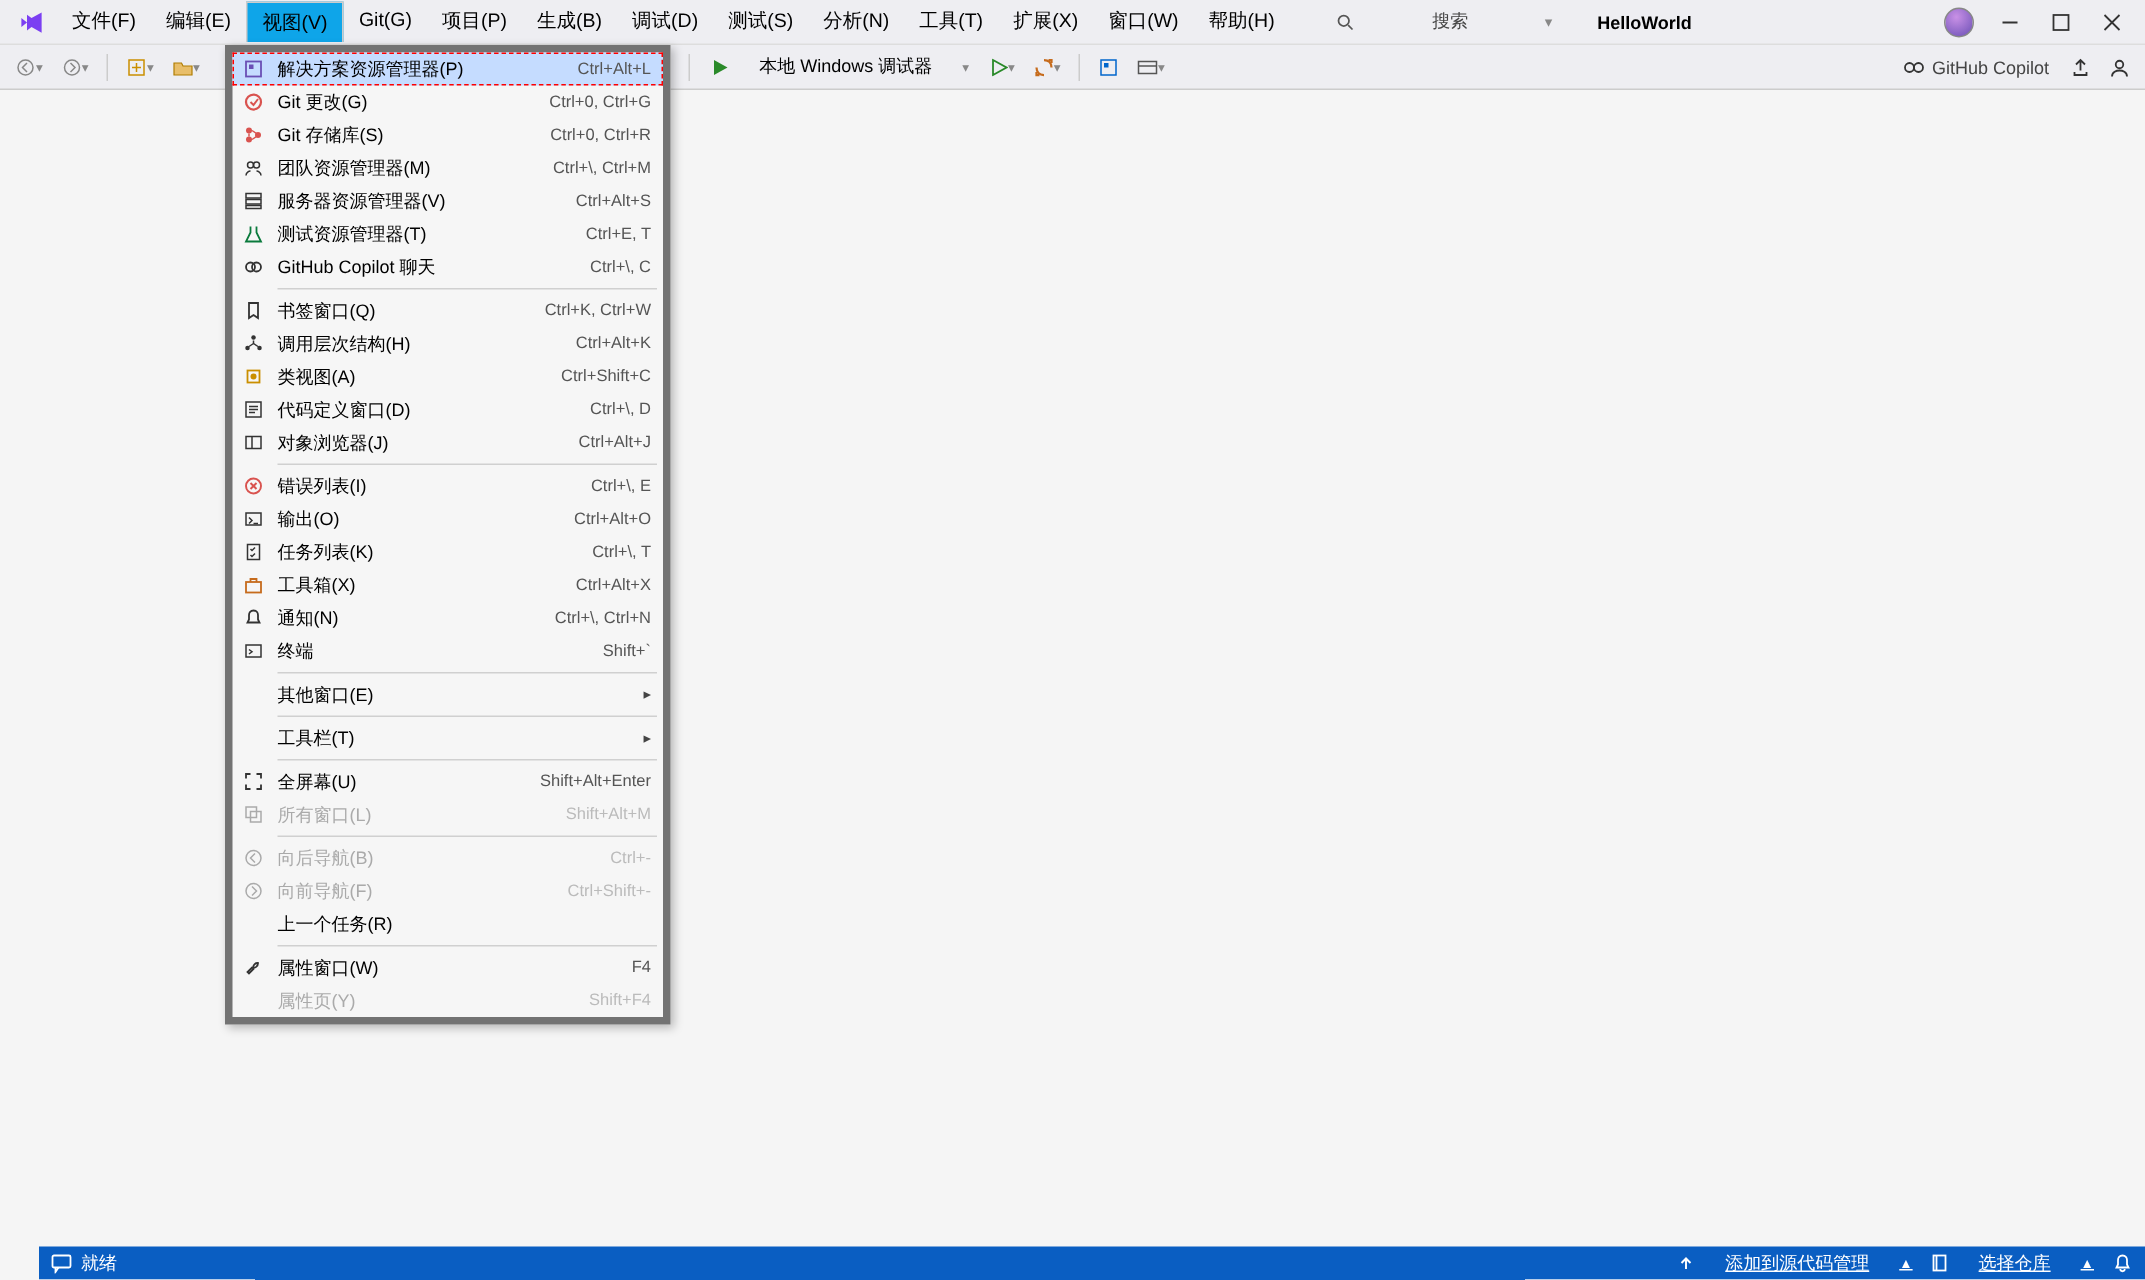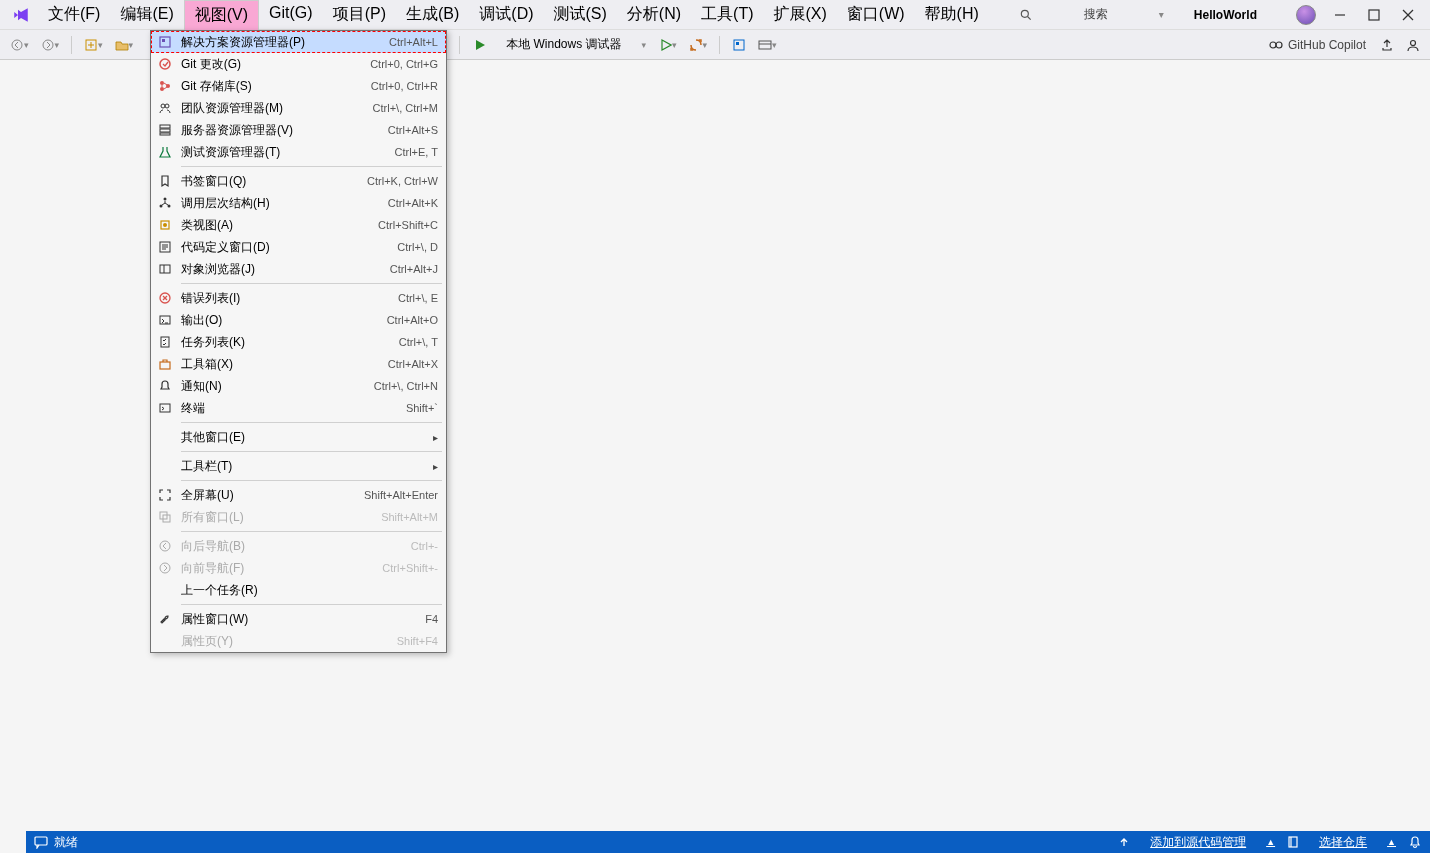--- a/index.html
+++ b/index.html
@@ -1,35 +1,35 @@
 <!DOCTYPE html>
 <html><head>
 <meta charset="utf-8">
 <style>
 * { margin: 0; padding: 0; box-sizing: border-box; font-family: "Microsoft YaHei", "Segoe UI", sans-serif; }
 body { width: 1430px; height: 853px; background: #f5f5f5; overflow: hidden; position: relative; }
 
 .menubar { height: 30px; background: #eeeef2; display: flex; align-items: center; padding: 0 4px; border-bottom: 1px solid #ddd; }
 .vs-logo { width: 18px; height: 18px; margin: 0 8px; }
-.menu-item { padding: 4px 10px; font-size: 16px; color: #000; cursor: pointer; }
-.menu-item.active { background: #f9a8d4; border: 1px solid #ccc; border-bottom: none; }
+.menu-item { padding: 4px 10px; font-size: 13px; color: #000; cursor: pointer; }
+.menu-item.active { background: #0ea5e9; border: 1px solid #ccc; border-bottom: none; }
 .search-box { margin-left: 30px; display: flex; align-items: center; font-size: 12px; color: #444; gap: 47px; }
 .search-box svg { margin-right: 4px; }
 .project-label { margin-left: 30px; font-size: 12px; font-weight: bold; color: #000; }
 .title-right { margin-left: auto; display: flex; align-items: center; gap: 14px; padding-right: 8px; }
 .avatar { width: 20px; height: 20px; border-radius: 50%; background: radial-gradient(circle at 40% 30%, #c991e6, #6a4fb5); border: 1px solid #888; }
 .win-btn { width: 20px; height: 20px; display: flex; align-items: center; justify-content: center; cursor: pointer; }
 
 .toolbar { height: 30px; background: #eeeef2; display: flex; align-items: center; padding: 0 6px; gap: 4px; border-bottom: 1px solid #ccc; }
 .tb-btn { padding: 2px 4px; display: flex; align-items: center; font-size: 12px; color: #333; cursor: pointer; }
 .tb-sep { width: 1px; height: 18px; background: #ccc; margin: 0 4px; }
 .debug-target { display: flex; align-items: center; gap: 20px; font-size: 12px; padding: 2px 6px; }
 .copilot-btn { margin-left: auto; display: flex; align-items: center; gap: 4px; font-size: 12px; color: #444; padding: 2px 6px; }
 
-.dropdown { position: absolute; top: 30px; left: 150px; width: 297px; background: #f6f6f6; border: 1px solid #737373; box-shadow: 2px 2px 6px rgba(0,0,0,0.25); z-index: 100; }
+.dropdown { position: absolute; top: 30px; left: 150px; width: 297px; background: #f6f6f6; border: 5px solid #737373; box-shadow: 2px 2px 6px rgba(0,0,0,0.25); z-index: 100; }
 .dd-item { display: flex; align-items: center; height: 22px; font-size: 12px; padding: 0 8px 0 4px; cursor: pointer; position: relative; }
 .dd-item.highlight { background: #c5dcff; outline: 1px dashed red; outline-offset: -1px; }
 .dd-item.disabled { color: #aaa; }
 .dd-icon { width: 20px; height: 16px; display: flex; align-items: center; justify-content: center; margin-right: 6px; flex-shrink: 0; }
 .dd-label { flex: 1; white-space: nowrap; overflow: hidden; }
 .dd-shortcut { color: #555; font-size: 11px; margin-left: 12px; white-space: nowrap; }
 .dd-item.disabled .dd-shortcut { color: #bbb; }
 .dd-sep { height: 1px; background: #d0d0d0; margin: 3px 4px 3px 30px; }
 .dd-arrow { position: absolute; right: 8px; font-size: 10px; color: #444; }
 
@@ -237,20 +237,30 @@
     </div>
     <div class="dd-item">
       <span class="dd-icon">
         <svg width="14" height="14">
           <path d="M5 2v4l-3 6h10l-3-6V2" fill="none" stroke="#0a7a3c" stroke-width="1.2"></path>
         </svg>
       </span>
       <span class="dd-label">测试资源管理器(T)</span>
       <span class="dd-shortcut">Ctrl+E, T</span>
     </div>
+    <div class="dd-item">
+      <span class="dd-icon">
+        <svg width="14" height="14">
+          <circle cx="5" cy="7" r="3" fill="none" stroke="#333" stroke-width="1.2"></circle>
+          <circle cx="9" cy="7" r="3" fill="none" stroke="#333" stroke-width="1.2"></circle>
+        </svg>
+      </span>
+      <span class="dd-label">GitHub Copilot 聊天</span>
+      <span class="dd-shortcut">Ctrl+\, C</span>
+    </div>
     <div class="dd-sep"></div>
     <div class="dd-item">
       <span class="dd-icon">
         <svg width="14" height="14">
           <path d="M4 2h6v10l-3-2-3 2z" fill="none" stroke="#333" stroke-width="1.2"></path>
         </svg>
       </span>
       <span class="dd-label">书签窗口(Q)</span>
       <span class="dd-shortcut">Ctrl+K, Ctrl+W</span>
     </div>

